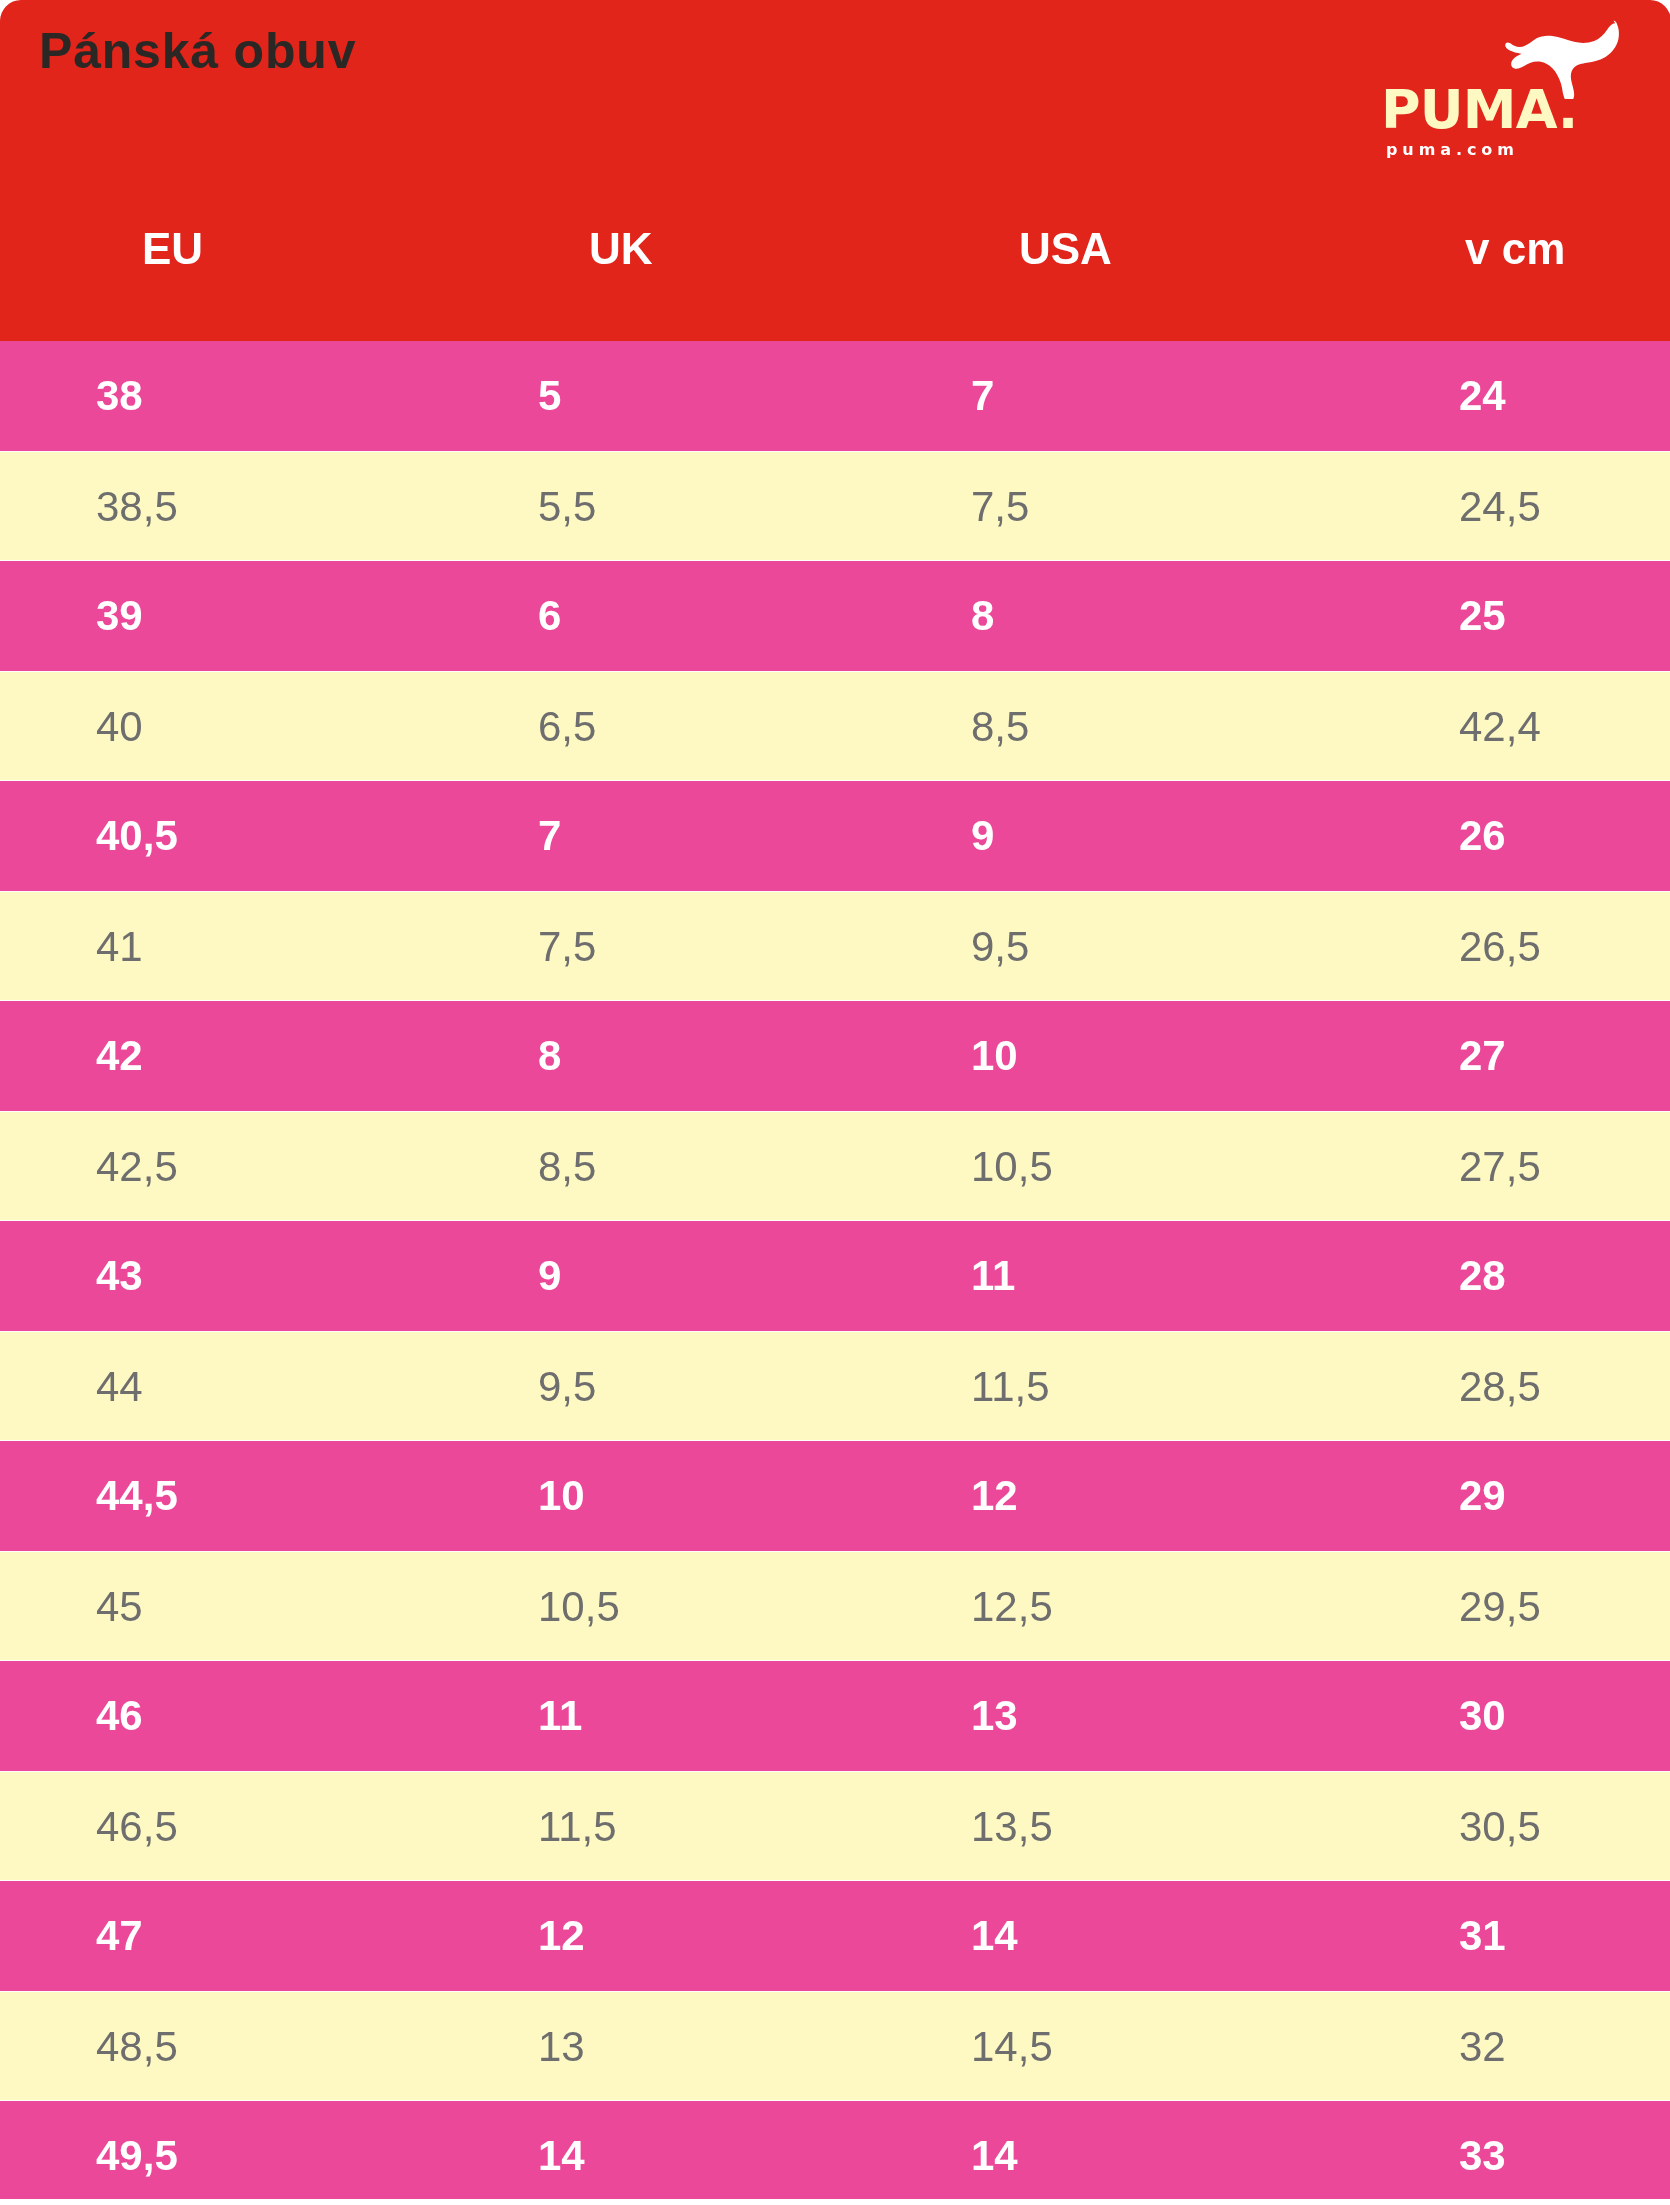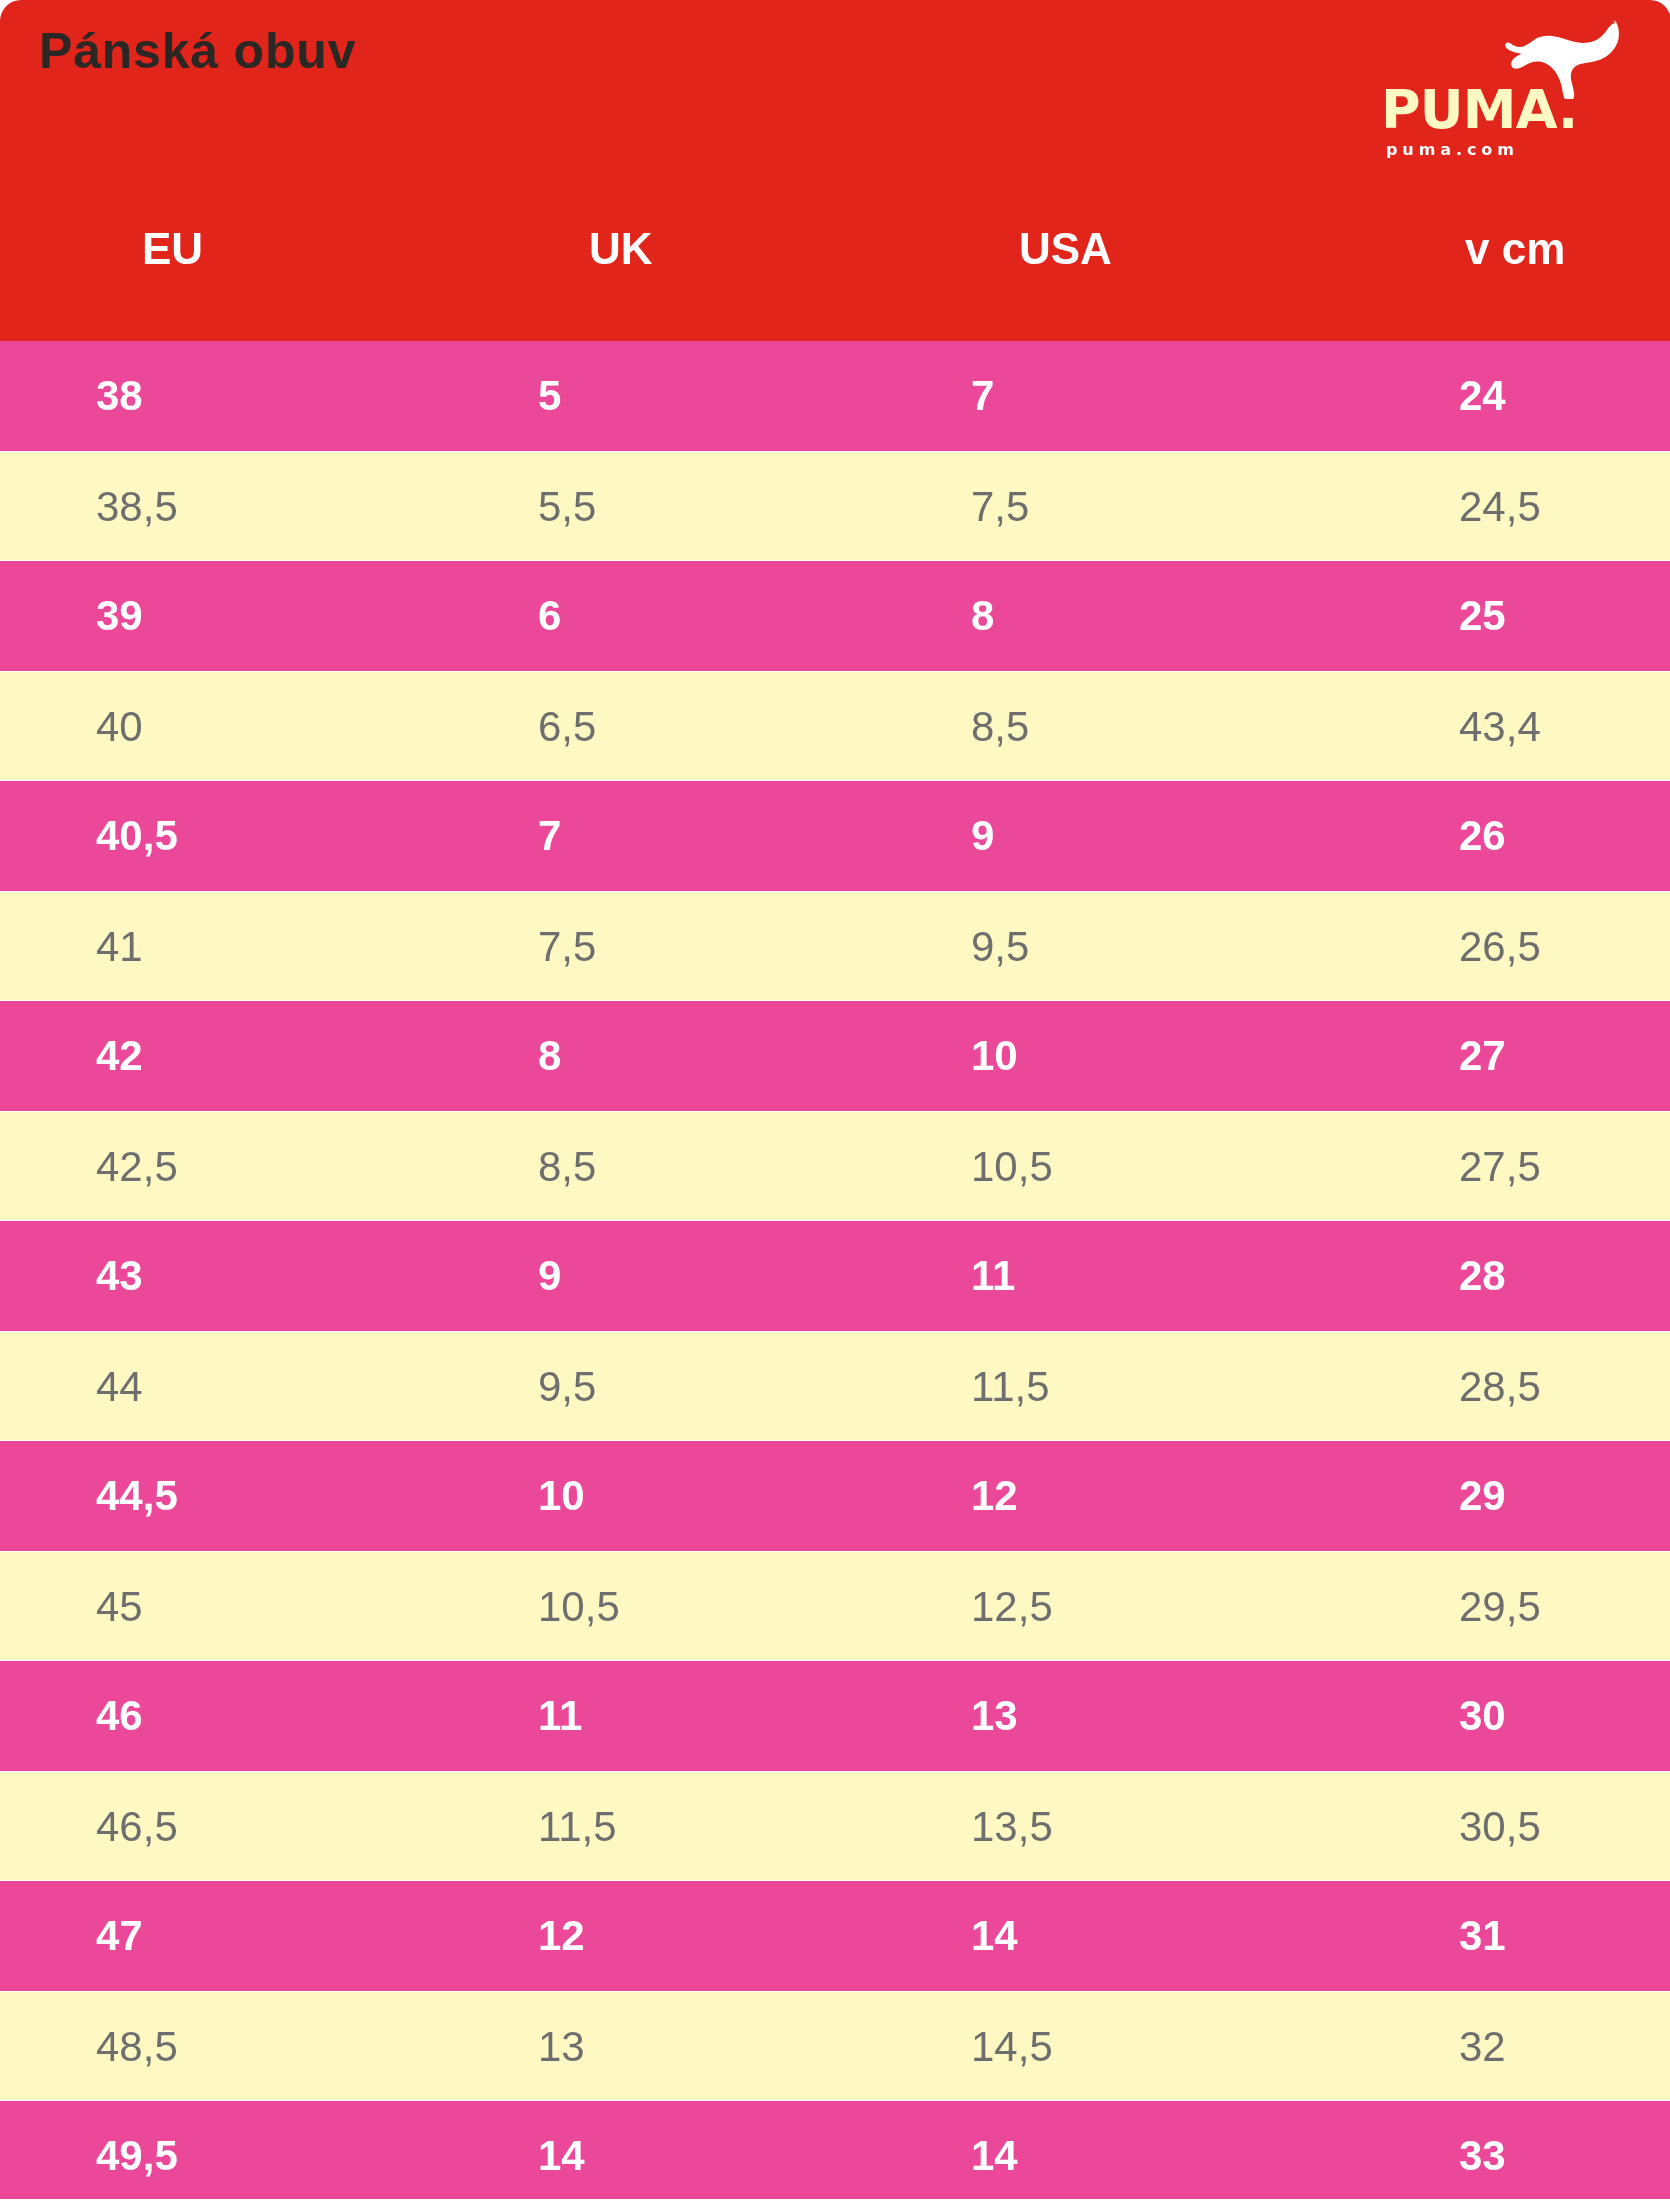--- a/index.html
+++ b/index.html
@@ -202,21 +202,21 @@
       <div class="row dark">
         <div class="cell c0">39</div>
         <div class="cell c1">6</div>
         <div class="cell c2">8</div>
         <div class="cell c3">25</div>
       </div>
       <div class="row light">
         <div class="cell c0">40</div>
         <div class="cell c1">6,5</div>
         <div class="cell c2">8,5</div>
-        <div class="cell c3">43,4</div>
+        <div class="cell c3">42,4</div>
       </div>
       <div class="row dark">
         <div class="cell c0">40,5</div>
         <div class="cell c1">7</div>
         <div class="cell c2">9</div>
         <div class="cell c3">26</div>
       </div>
       <div class="row light">
         <div class="cell c0">41</div>
         <div class="cell c1">7,5</div>

